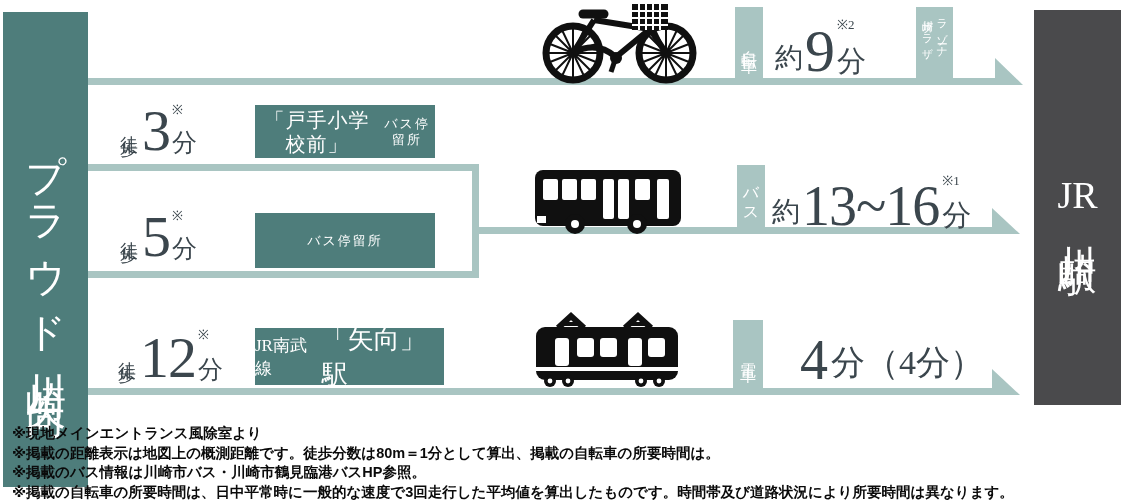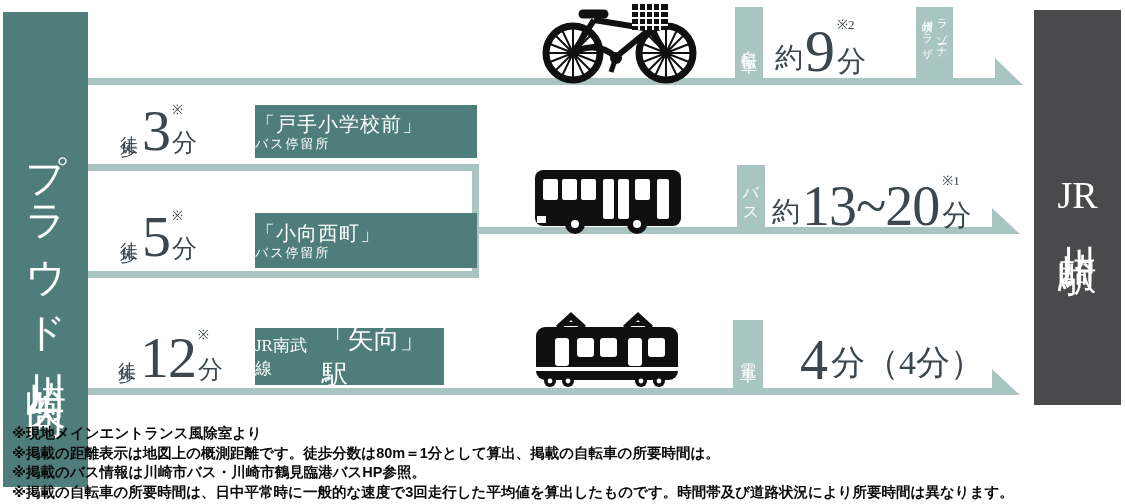--- a/index.html
+++ b/index.html
@@ -44,22 +44,22 @@
   
   .walkblock{display:flex;align-items:flex-end;}
   .w-label{writing-mode:vertical-rl;text-orientation:upright;font-size:18px;line-height:1;
            letter-spacing:4px;margin:0 4px 5px 0;align-self:center;}
   .w-big{font-size:58px;line-height:0.82;letter-spacing:-1px;}
   .w-col{display:flex;flex-direction:column;justify-content:space-between;margin-left:2px;}
   .w-note{font-size:13px;line-height:1;align-self:flex-start;}
   .w-unit{font-size:25px;line-height:1;margin-top:11px;}
 
   
-  .stopbox{left:255px;width:222px;background:#4e7d7b;color:#fff;display:flex;flex-direction:column;
-           align-items:flex-start;justify-content:center;text-align:center;}
+  .stopbox{left:255px;width:180px;background:#4e7d7b;color:#fff;display:flex;
+           align-items:center;justify-content:center;text-align:center;}
   .stop-name{font-size:20px;line-height:1.2;letter-spacing:1px;}
   .stop-sub{font-size:13px;line-height:1.2;letter-spacing:2px;}
   .stationbox{left:255px;width:189px;background:#4e7d7b;color:#fff;display:flex;
            align-items:center;justify-content:flex-end;}
   .st-line{font-size:17px;margin-right:2px;}
   .st-name{font-size:26px;letter-spacing:0px;}
 
   
   .icon svg{display:block;}
 
@@ -148,21 +148,20 @@
 
   <div class="abs walkblock" style="left:120px;top:205px;height:56px;">
     <span class="w-label">徒歩</span>
     <span class="w-big">5</span>
     <span class="w-col" style="height:52px;">
       <span class="w-note">※</span>
       <span class="w-unit">分</span>
     </span>
   </div>
   <div class="abs stopbox" style="top:213px;height:55px;">
-    <span class="stop-name">「小向西町」</span>
     <span class="stop-sub">バス停留所</span>
   </div>
 
   <div class="abs icon" style="left:533px;top:168px;">
     <svg width="150" height="66" viewBox="0 0 150 66">
       <rect x="2" y="2" width="146" height="56" rx="8" fill="#101010"></rect>
       <g fill="#fff">
         <rect x="10" y="11" width="15" height="21" rx="2"></rect>
         <rect x="29" y="11" width="15" height="21" rx="2"></rect>
         <rect x="48" y="11" width="15" height="21" rx="2"></rect>
@@ -176,21 +175,21 @@
         <circle cx="42" cy="56" r="4" fill="#fff"></circle>
       <circle cx="104" cy="56" r="10" fill="#101010"></circle>
         <circle cx="104" cy="56" r="4" fill="#fff"></circle>
     </svg>
   </div>
   <div class="abs tab" style="left:737px;top:165px;width:28px;height:62px;">
     <span class="vtext">バス</span>
   </div>
   <div class="abs timeblock" style="left:772px;top:170px;height:60px;">
     <span class="t-approx">約</span>
-    <span class="t-big" style="font-size:56px;">13~20</span>
+    <span class="t-big" style="font-size:56px;">13~16</span>
     <span class="t-col" style="height:56px;">
       <span class="t-note">※1</span>
       <span class="t-unit">分</span>
     </span>
   </div>
 
   <div class="abs walkblock" style="left:118px;top:324px;height:58px;">
     <span class="w-label">徒歩</span>
     <span class="w-big">12</span>
     <span class="w-col" style="height:54px;">

